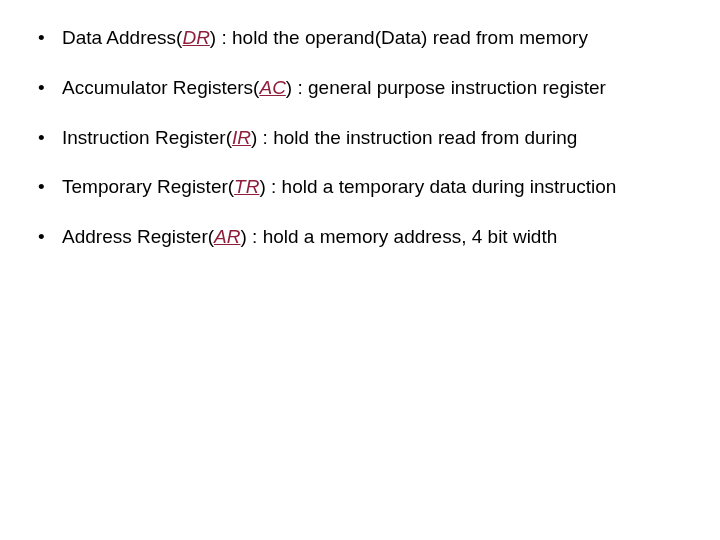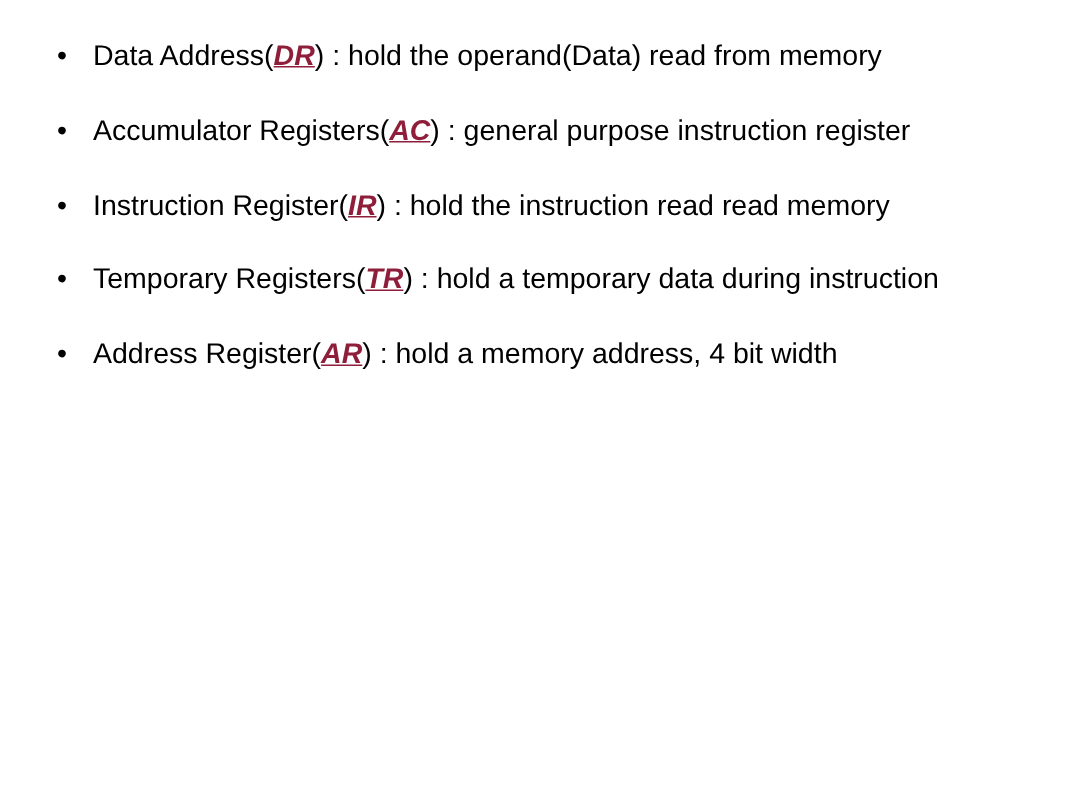--- a/index.html
+++ b/index.html
@@ -40,21 +40,20 @@
     text-align: left;
     padding-left: 2px;
   }
   .bullet-text {
     flex: 1;
   }
   .abbr {
     font-style: italic;
     color: #8e1e3a;
     text-decoration: underline;
-    font-weight: bold;
   }
 </style>
 </head>
 <body>
 
 <div class="slide">
   <div class="content">
 
     <div class="bullet-row">
       <div class="bullet-dot">•</div>
@@ -66,28 +65,28 @@
     <div class="bullet-row">
       <div class="bullet-dot">•</div>
       <div class="bullet-text">
         <span>Accumulator Registers(</span><span class="abbr">AC</span><span>) : general purpose instruction register</span>
       </div>
     </div>
 
     <div class="bullet-row">
       <div class="bullet-dot">•</div>
       <div class="bullet-text">
-        <span>Instruction Register(</span><span class="abbr">IR</span><span>) : hold the instruction read read memory</span>
+        <span>Instruction Register(</span><span class="abbr">IR</span><span>) : hold the instruction read from during</span>
       </div>
     </div>
 
     <div class="bullet-row">
       <div class="bullet-dot">•</div>
       <div class="bullet-text">
-        <span>Temporary Registers(</span><span class="abbr">TR</span><span>) : hold a temporary data during instruction</span>
+        <span>Temporary Register(</span><span class="abbr">TR</span><span>) : hold a temporary data during instruction</span>
       </div>
     </div>
 
     <div class="bullet-row">
       <div class="bullet-dot">•</div>
       <div class="bullet-text">
         <span>Address Register(</span><span class="abbr">AR</span><span>) : hold a memory address, 4 bit width</span>
       </div>
     </div>
 

